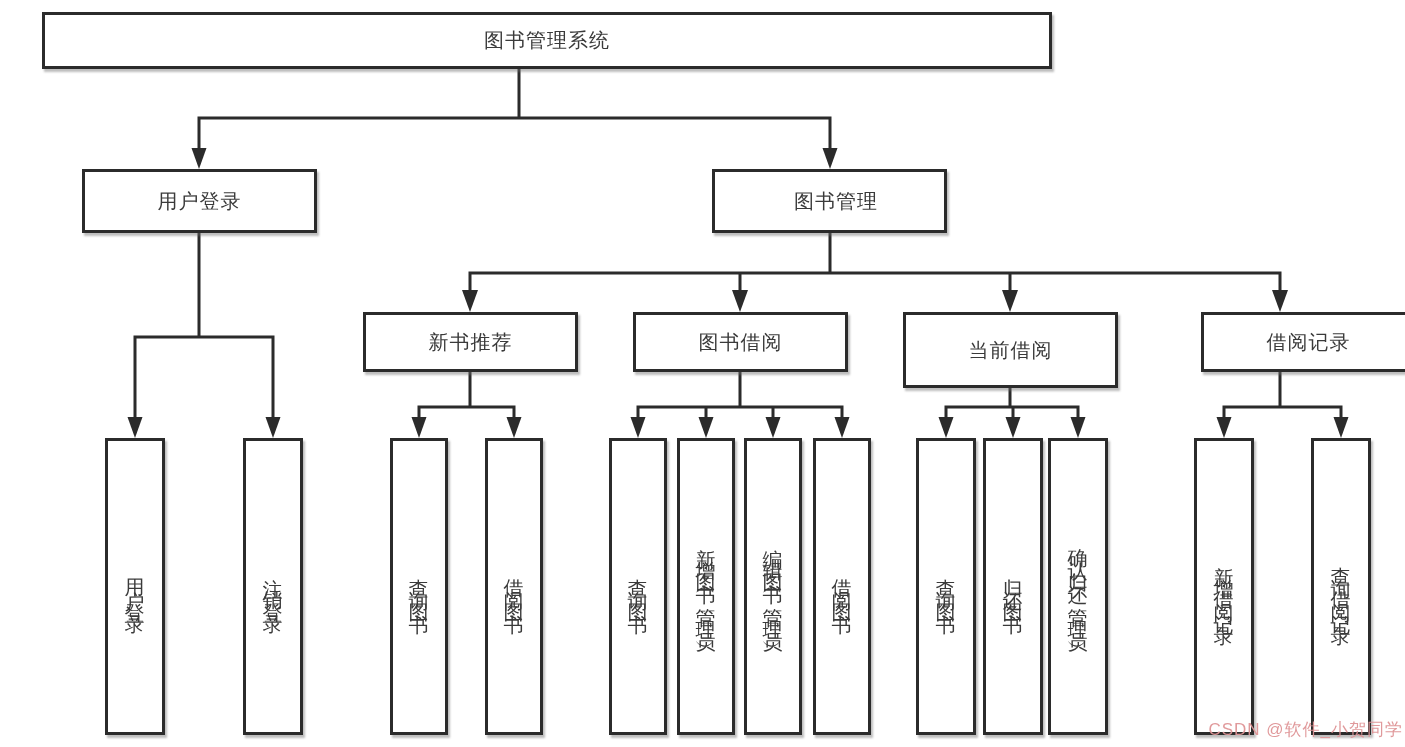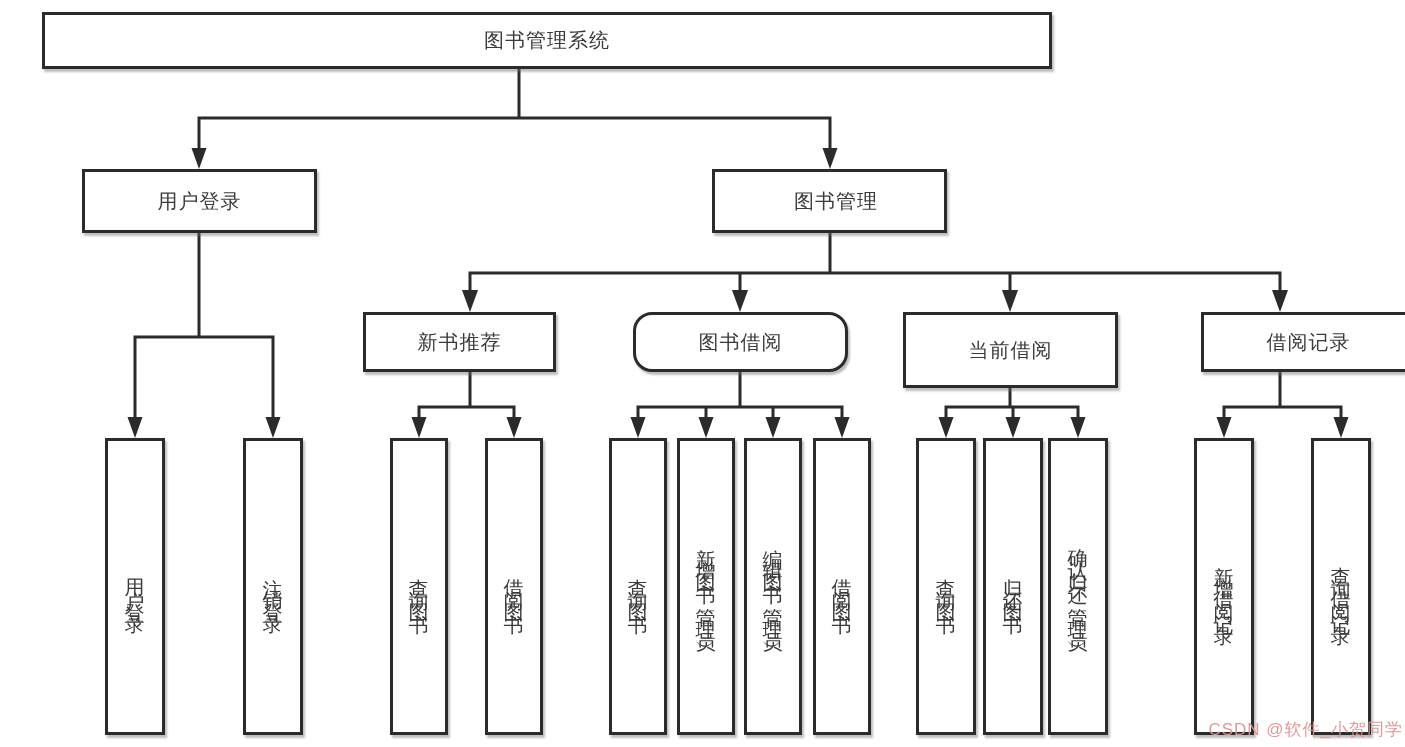--- a/index.html
+++ b/index.html
@@ -89,24 +89,24 @@
     <span>图书管理系统</span>
   </div>
 
   <div class="node" style="left:82px; top:169px; width:235px; height:64px;">
     <span>用户登录</span>
   </div>
   <div class="node" style="left:712px; top:169px; width:235px; height:64px;padding-left:13px;">
     <span>图书管理</span>
   </div>
 
-  <div class="node" style="left:363px; top:312px; width:193px; height:60px;">
+  <div class="node" style="left:363px; top:312px; width:215px; height:60px;">
     <span>新书推荐</span>
   </div>
-  <div class="node" style="left:633px; top:312px; width:215px; height:60px;border-radius:19px;">
+  <div class="node" style="left:633px; top:312px; width:215px; height:60px;">
     <span>图书借阅</span>
   </div>
   <div class="node" style="left:903px; top:312px; width:215px; height:76px;">
     <span>当前借阅</span>
   </div>
   <div class="node" style="left:1173px; top:312px; width:215px; height:60px;margin-left:28px;">
     <span>借阅记录</span>
   </div>
 
   <div class="node leaf" style="left:105px; top:438px; width:60px; height:297px;">

